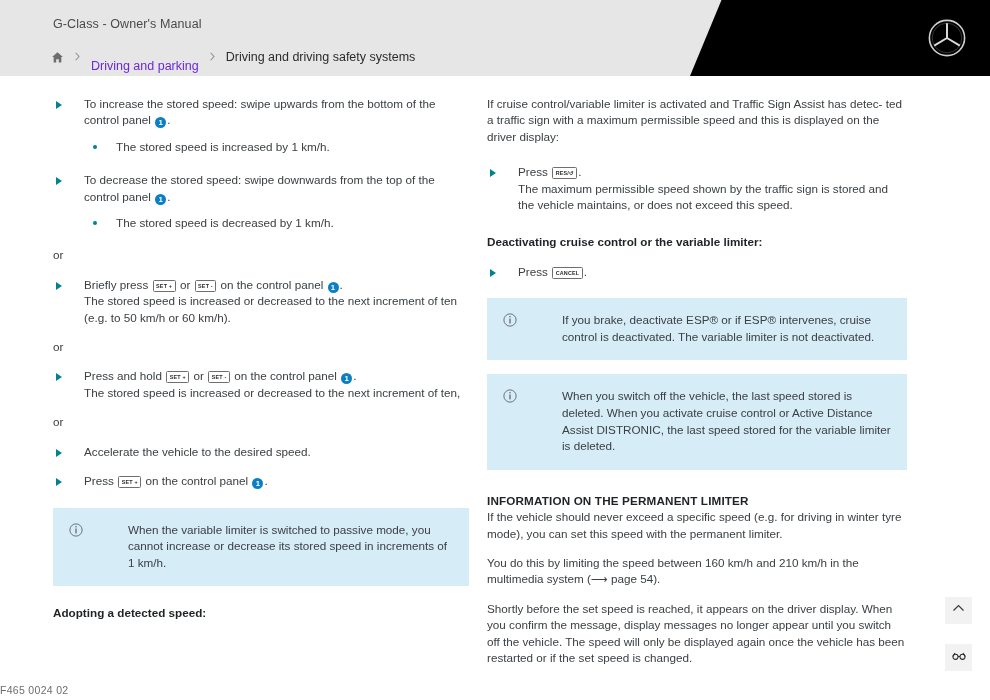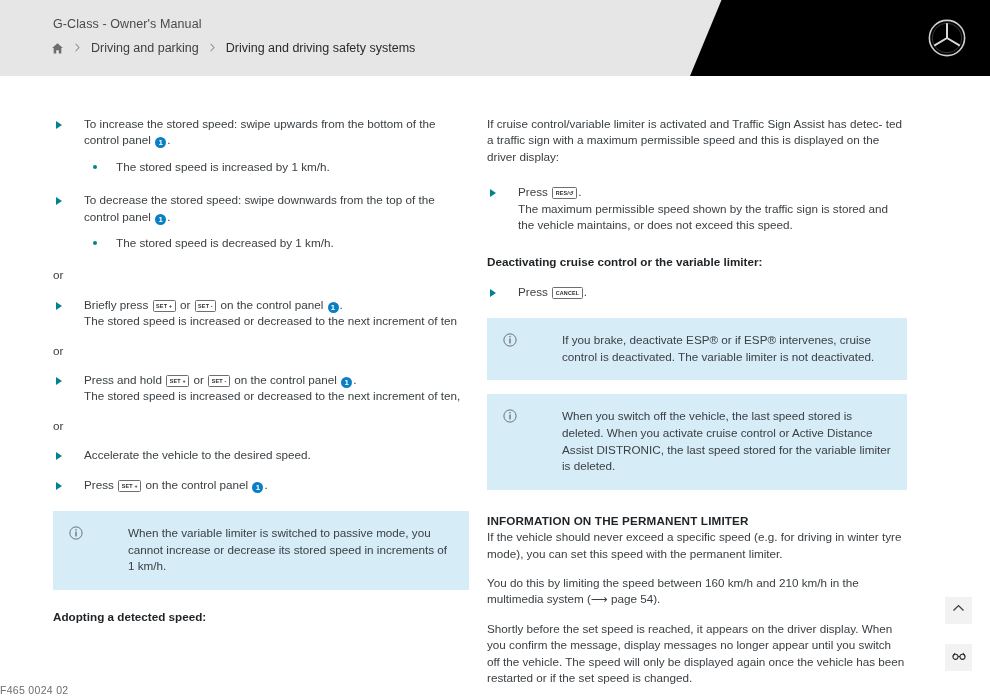--- a/index.html
+++ b/index.html
@@ -36,42 +36,42 @@
     white-space: nowrap;
   }
   .breadcrumb {
     position: absolute;
     left: 51px; top: 41px;
     display: flex; align-items: center; gap: 9px;
     white-space: nowrap;
   }
   .bc-home { display: inline-flex; width: 13px; height: 13px; }
   .bc-sep { color: #8d8d8d; font-size: 12px; line-height: 1; }
-  .bc-muted { font-size: 12.5px; color: #404040; }
+  .bc-muted { font-size: 12.5px; color: #6d28d9; margin-top: 18px; }
   .bc-current { font-size: 12.5px; color: #2b2b2b; }
 
   .logo {
     position: absolute;
     right: 23px; top: 18px;
     width: 40px; height: 40px;
   }
 
   
   .page {
     position: relative;
     width: 990px; height: 624px;
     background: #fff;
   }
   .columns {
     position: absolute;
     left: 0; top: 0;
     width: 990px;
     display: flex;
     gap: 18px;
-    padding: 40px 60px 0 53px;
+    padding: 20px 60px 0 53px;
   }
   .col { width: 416px; }
   .col-right { width: 420px; }
 
   .para { font-size: 11.7px; line-height: 16.4px; color: #3b4044; }
   .para + .para { margin-top: 13px; }
 
   .action {
     position: relative;
     display: block;
@@ -266,20 +266,21 @@
 
       <div class="subitem">
         <span>The stored speed is decreased by 1 km/h.</span>
       </div>
 
       <div class="orword" style="margin-top:16px">or</div>
 
       <div class="action">
         <span>Briefly press </span><span class="key">SET +</span><span> or </span><span class="key">SET -</span><span> on the control panel </span><span class="callout">1</span><span>.</span>
         <span class="cont">The stored speed is increased or decreased to the next increment of ten</span>
+        <span class="cont">(e.g. to 50 km/h or 60 km/h).</span>
       </div>
 
       <div class="orword">or</div>
 
       <div class="action">
         <span>Press and hold </span><span class="key">SET +</span><span> or </span><span class="key">SET -</span><span> on the control panel </span><span class="callout">1</span><span>.</span>
         <span class="cont">The stored speed is increased or decreased to the next increment of ten,</span>
       </div>
 
       <div class="orword">or</div>

